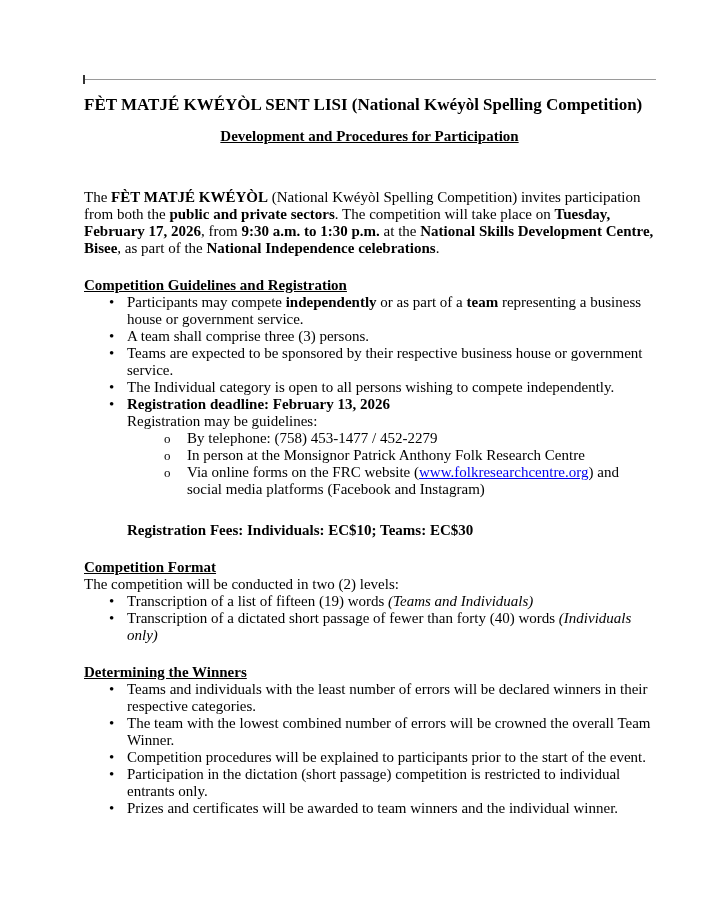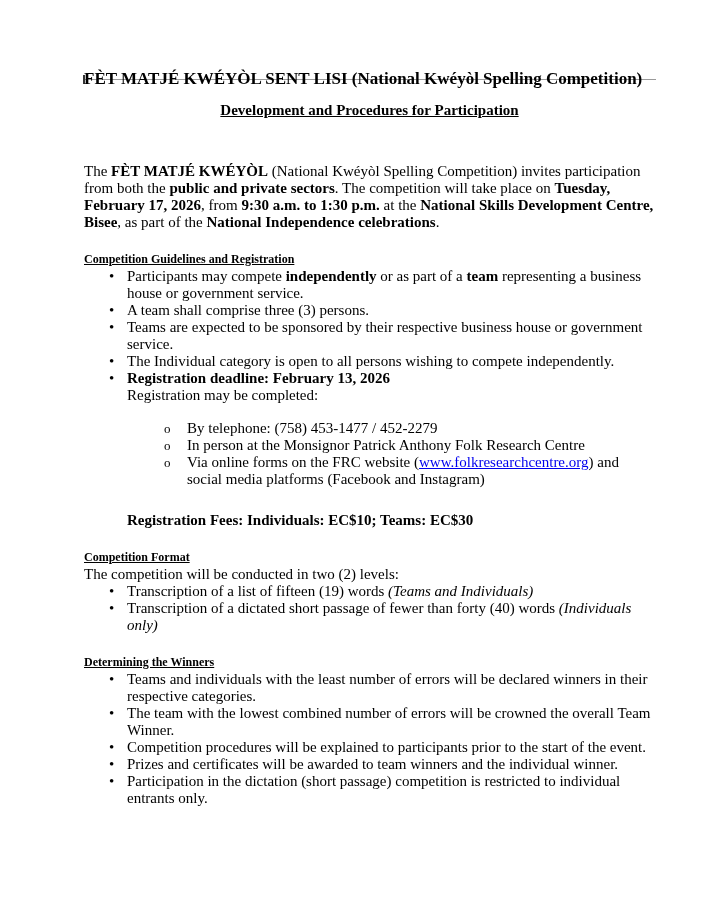--- a/index.html
+++ b/index.html
@@ -13,29 +13,29 @@
     width:728px;height:901px;
     background:#ffffff;
     color:var(--text-color);
     font-family:"Liberation Serif","DejaVu Serif",serif;
     font-size:15px;line-height:17px;
     overflow:hidden;
   }
   .rule{position:absolute;left:83px;top:79px;width:573px;height:1px;background:var(--rule-color);}
   .tick{position:absolute;left:0;top:-4px;width:2px;height:9px;background:#333333;}
   .content{position:absolute;left:84px;top:0;width:571px;}
-  h1.title{margin:0;padding-top:69px;font-size:17px;line-height:19px;font-weight:bold;}
+  h1.title{margin:0;padding-top:95px;font-size:17px;line-height:19px;font-weight:bold;}
   .subtitle{margin:14px 0 0 0;text-align:center;font-weight:bold;text-decoration:underline;}
   .intro{margin:44px 0 0 0;}
-  .doc-section h2{margin:20px 0 0 0;font-size:12px;line-height:17px;font-weight:bold;text-decoration:underline;}
+  .doc-section h2{margin:20px 0 0 0;font-size:15px;line-height:17px;font-weight:bold;text-decoration:underline;}
   .lead{margin:0;}
   ul.l1{list-style:none;margin:0;padding:0;}
   li.l1{position:relative;padding-left:43px;}
   li.l1::before{content:"\2022";position:absolute;left:25px;top:0;}
-  ul.l2{list-style:none;margin:16px;padding:0;margin-left:-43px;}
+  ul.l2{list-style:none;margin:0;padding:0;margin-left:-43px;}
   li.l2{position:relative;padding-left:103px;}
   li.l2::before{content:"o";position:absolute;left:80px;top:0;font-size:13px;}
   .subline{margin:0;}
   .fees{margin:24px 0 0 43px;font-weight:bold;}
   .b{font-weight:bold;}
   .i{font-style:italic;}
   a.link{color:var(--link-color);text-decoration:underline;cursor:pointer;}
 </style>
 </head>
 <body>
@@ -59,21 +59,21 @@
               <div><span>A team shall comprise three (3) persons.</span></div>
             </li>
             <li class="l1">
               <div><span>Teams are expected to be sponsored by their respective business house or government service.</span></div>
             </li>
             <li class="l1">
               <div><span>The Individual category is open to all persons wishing to compete independently.</span></div>
             </li>
             <li class="l1">
               <div><span class="b">Registration deadline: February 13, 2026</span></div>
-              <div class="subline"><span>Registration may be completed:</span></div>
+              <div class="subline"><span>Registration may be guidelines:</span></div>
               <ul class="l2">
                 <li class="l2"><span>By telephone: (758) 453-1477 / 452-2279</span></li>
                 <li class="l2"><span>In person at the Monsignor Patrick Anthony Folk Research Centre</span></li>
                 <li class="l2"><span>Via online forms on the FRC website (</span><a class="link" href="#">www.folkresearchcentre.org</a><span>) and social media platforms (Facebook and Instagram)</span></li>
               </ul>
             </li>
           </ul>
           <p class="fees"><span class="b">Registration Fees: Individuals: EC$10; Teams: EC$30</span></p>
         </section>
         <section class="doc-section">
@@ -94,22 +94,22 @@
             <li class="l1">
               <div><span>Teams and individuals with the least number of errors will be declared winners in their respective categories.</span></div>
             </li>
             <li class="l1">
               <div><span>The team with the lowest combined number of errors will be crowned the overall Team Winner.</span></div>
             </li>
             <li class="l1">
               <div><span>Competition procedures will be explained to participants prior to the start of the event.</span></div>
             </li>
             <li class="l1">
-              <div><span>Prizes and certificates will be awarded to team winners and the individual winner.</span></div>
+              <div><span>Participation in the dictation (short passage) competition is restricted to individual entrants only.</span></div>
             </li>
             <li class="l1">
-              <div><span>Participation in the dictation (short passage) competition is restricted to individual entrants only.</span></div>
+              <div><span>Prizes and certificates will be awarded to team winners and the individual winner.</span></div>
             </li>
           </ul>
         </section>
       </div>
   </div>
 </div>
 
 </body></html>

